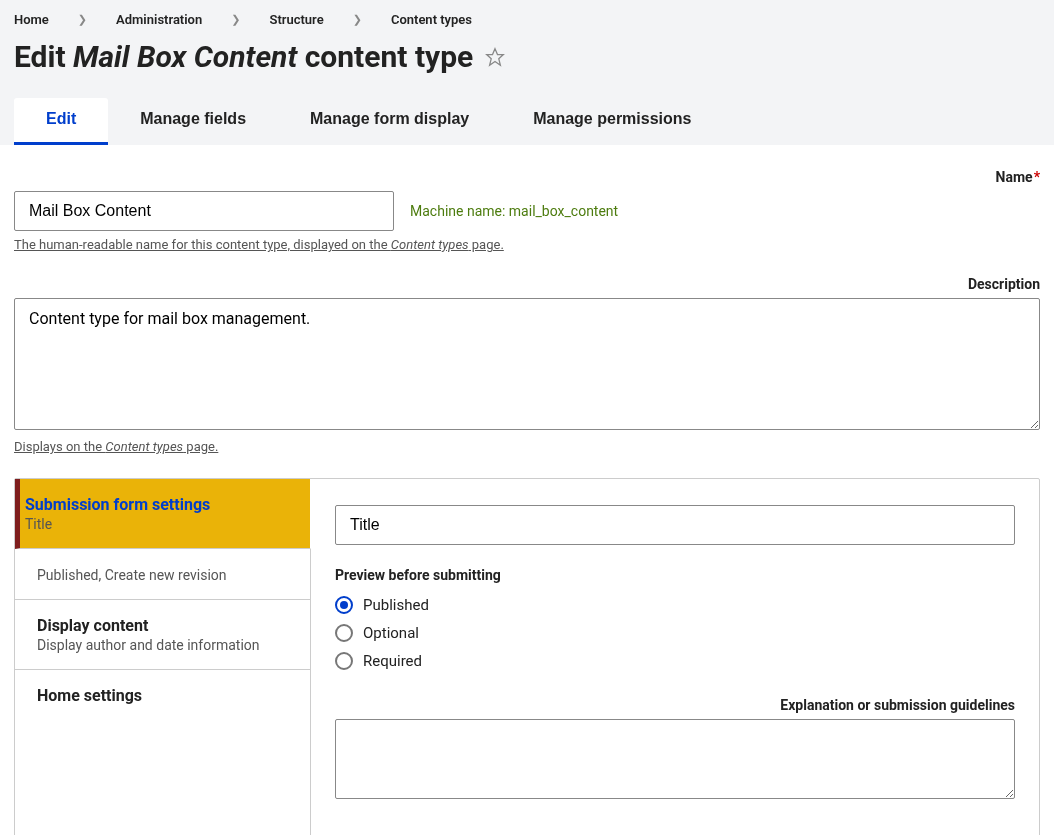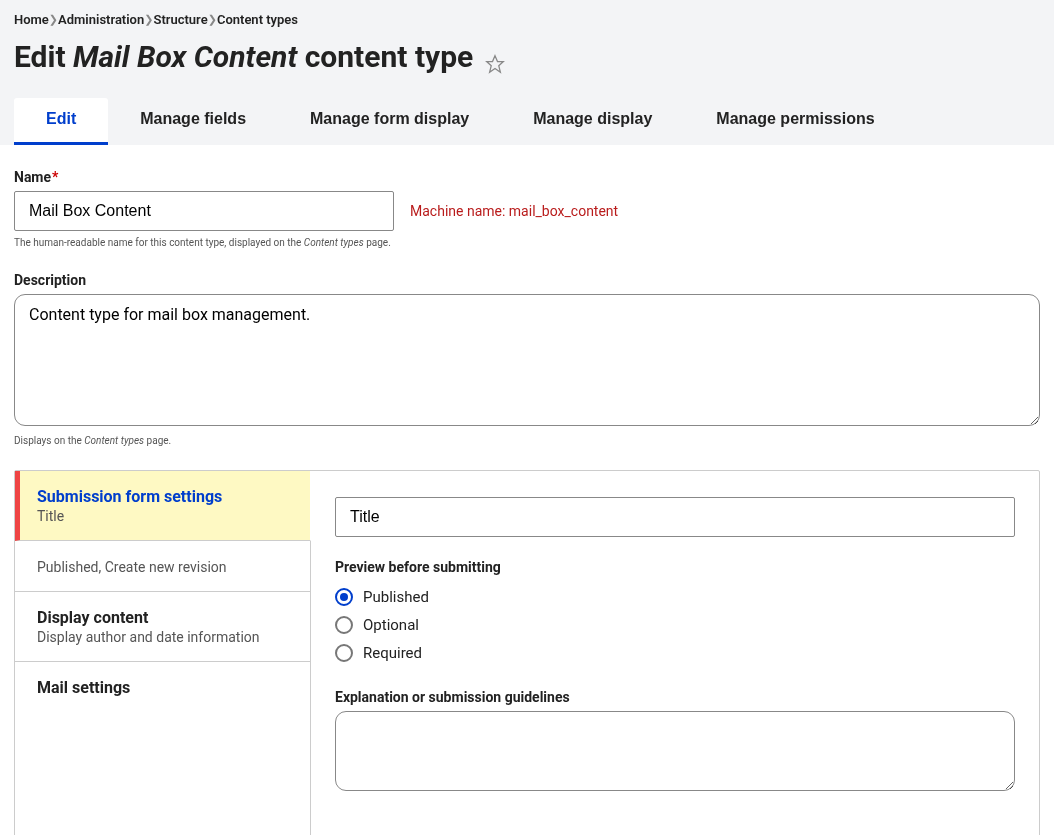--- a/index.html
+++ b/index.html
@@ -1,54 +1,54 @@
 <!DOCTYPE html>
 <html><head>
   <meta charset="utf-8">
   <style>
     * { box-sizing: border-box; margin: 0; padding: 0; }
     body { font-family: -apple-system, BlinkMacSystemFont, "Segoe UI", Roboto, Helvetica, Arial, sans-serif; font-size: 14px; color: #222; background: #fff; }
     
     .header-region { background: #f3f4f6; padding: 10px 14px 0; }
     
-    .breadcrumb { display: flex; align-items: center; gap: 0; font-size: 13px; padding: 2px 0 6px; }
+    .breadcrumb { display: flex; align-items: center; gap: 29px; font-size: 13px; padding: 2px 0 6px; }
     .breadcrumb a { color: #222; text-decoration: none; font-weight: 600; }
     .breadcrumb .sep { color: #888; font-size: 11px; }
     
-    .page-title { font-size: 30px; font-weight: 700; padding: 6px 0 24px; display: flex; align-items: flex-end; gap: 12px; }
+    .page-title { font-size: 30px; font-weight: 700; padding: 6px 0 24px; display: flex; align-items: center; gap: 12px; }
     .page-title .italic { font-style: italic; }
     .star-icon { width: 20px; height: 20px; stroke: #888; fill: none; stroke-width: 1.5; cursor: pointer; }
     
     .tabs { display: flex; gap: 0; }
     .tab { padding: 12px 32px 14px; font-size: 16px; font-weight: 700; color: #222; cursor: pointer; border-bottom: 3px solid transparent; background: transparent; border-top: none; border-left: none; border-right: none; }
     .tab.active { color: #003ecc; border-bottom-color: #003ecc; background: #fff; border-top-left-radius: 3px; border-top-right-radius: 3px; }
     
     .content { padding: 24px 14px 14px; background: #fff; }
     
-    .form-label { font-weight: 700; font-size: 14px; margin-bottom: 6px; display: block; }
+    .form-label { font-weight: 700; font-size: 14px; margin-bottom: 6px; display: block; text-align: right; }
     .required-marker { color: #c00; margin-left: 1px; }
     
     .text-input { width: 380px; padding: 10px 14px; font-size: 16px; border: 1px solid #888; border-radius: 2px; }
     .text-input-wide { width: 680px; }
     
     .name-row { display: flex; align-items: center; gap: 16px; }
-    .machine-name { font-size: 14px; color: #b91c1c; }
+    .machine-name { font-size: 14px; color: #4d7c0f; }
     
-    .help-text { font-size: 10px; color: #555; margin-top: 6px; }
+    .help-text { font-size: 13px; color: #555; margin-top: 6px; text-decoration: underline; }
     .help-text .italic { font-style: italic; }
     
     .form-item { margin-bottom: 24px; }
     
-    .textarea { width: 100%; max-width: 1040px; height: 132px; padding: 10px 14px; font-size: 16px; border: 1px solid #888; border-radius: 11px; resize: vertical; font-family: inherit; }
+    .textarea { width: 100%; max-width: 1040px; height: 132px; padding: 10px 14px; font-size: 16px; border: 1px solid #888; border-radius: 2px; resize: vertical; font-family: inherit; }
     
     .vertical-tabs-wrapper { display: flex; border: 1px solid #ccc; border-radius: 2px; margin-top: 24px; }
     .vertical-tabs-menu { width: 320px; border-right: 1px solid #ccc; }
     .vt-item { padding: 16px 22px; border-bottom: 1px solid #ccc; cursor: pointer; }
     .vt-item:last-child { border-bottom: none; }
-    .vt-item.active { border-left: 5px solid #ef4444; padding-left: 17px; background: #fef9c3; border-right: 1px solid #fff; margin-right: -1px; }
+    .vt-item.active { border-left: 5px solid #7f1d1d; padding-left: 5px; background: #eab308; border-right: 1px solid #fff; margin-right: -1px; }
     .vt-item .vt-title { font-size: 16px; font-weight: 700; color: #222; }
     .vt-item.active .vt-title { color: #003ecc; }
     .vt-item .vt-summary { font-size: 14px; color: #555; margin-top: 2px; }
     
     .vt-content { flex: 1; padding: 26px 24px; }
     
     .radio-group { margin-top: 8px; }
     .radio-item { display: flex; align-items: center; gap: 10px; padding: 5px 0; cursor: pointer; }
     .radio-circle { width: 18px; height: 18px; border: 2px solid #777; border-radius: 50%; display: flex; align-items: center; justify-content: center; }
     .radio-item.checked .radio-circle { border-color: #003ecc; }
@@ -80,21 +80,20 @@
     </span>
     <svg class="star-icon" viewBox="0 0 24 24">
       <polygon points="12,2 15,9 22,9 16.5,14 18.5,22 12,17.5 5.5,22 7.5,14 2,9 9,9"></polygon>
     </svg>
   </h1>
 
   <div class="tabs">
     <button class="tab active">Edit</button>
     <button class="tab">Manage fields</button>
     <button class="tab">Manage form display</button>
-    <button class="tab">Manage display</button>
     <button class="tab">Manage permissions</button>
   </div>
 </div>
 
 <div class="content">
   <div class="form-item">
     <label class="form-label">
       <span>Name</span><span class="required-marker">*</span>
     </label>
     <div class="name-row">
@@ -124,21 +123,21 @@
         <div class="vt-summary">Title</div>
       </div>
       <div class="vt-item">
         <div class="vt-summary">Published, Create new revision</div>
       </div>
       <div class="vt-item">
         <div class="vt-title">Display content</div>
         <div class="vt-summary">Display author and date information</div>
       </div>
       <div class="vt-item">
-        <div class="vt-title">Mail settings</div>
+        <div class="vt-title">Home settings</div>
       </div>
     </div>
     <div class="vt-content">
       <div class="sub-form-item">
         <input type="text" class="text-input text-input-wide" value="Title" style="">
       </div>
 
       <div class="sub-form-item">
         <div class="fieldset-legend">Preview before submitting</div>
         <div class="radio-group">

